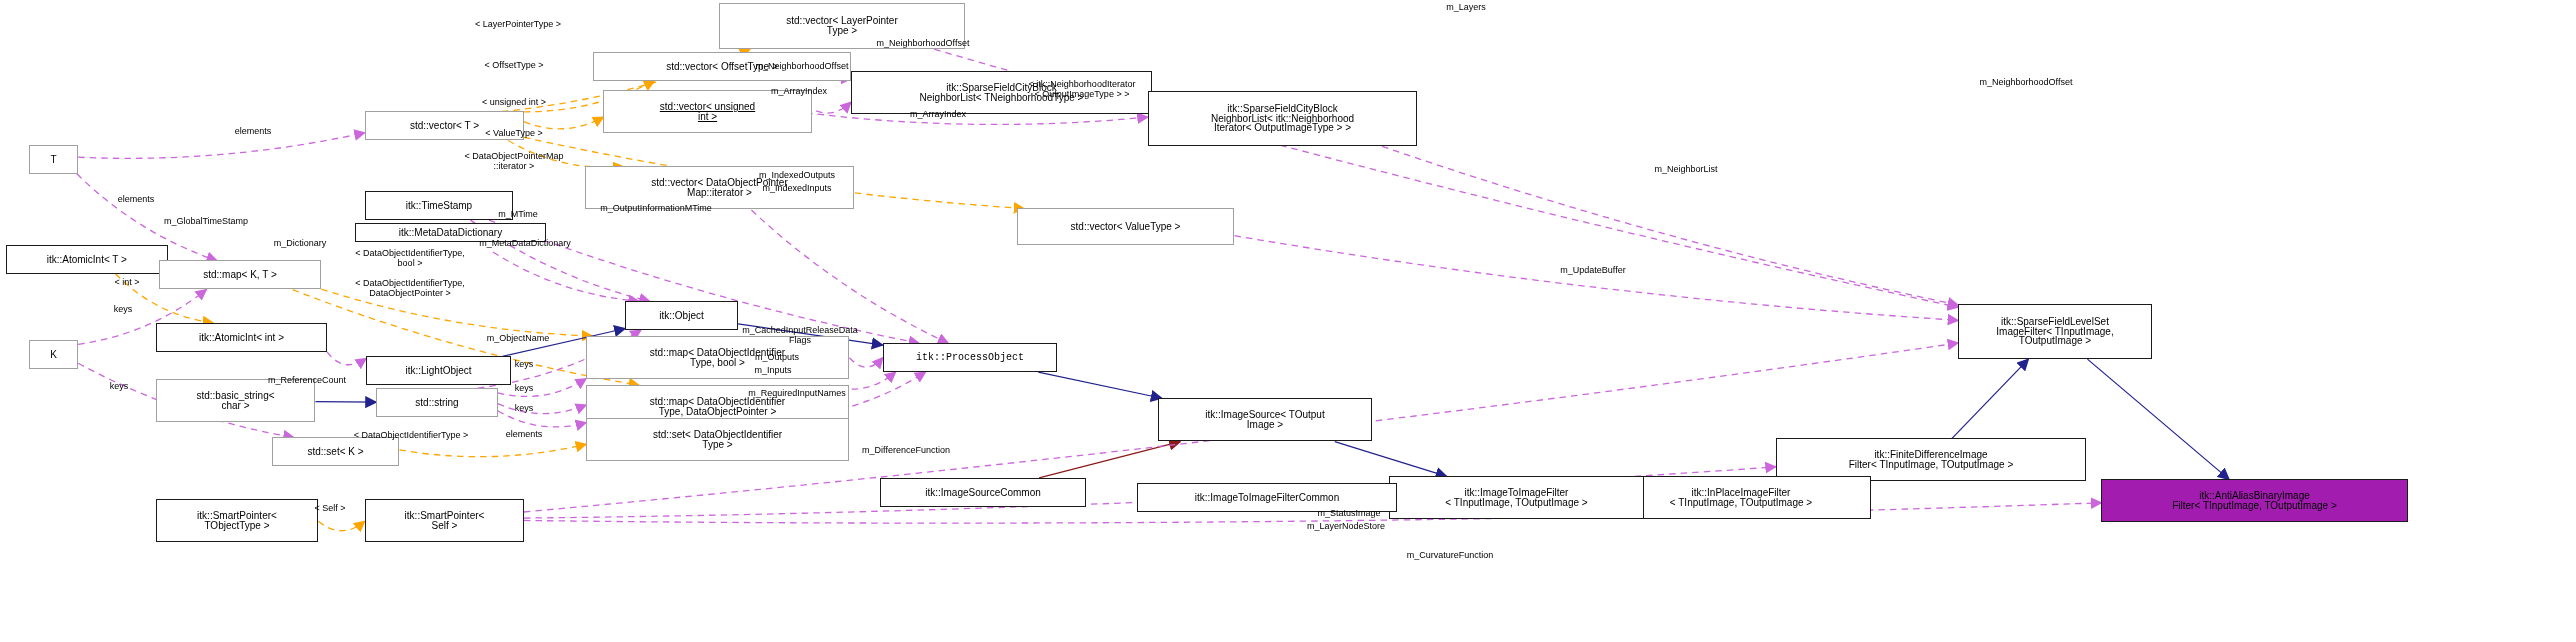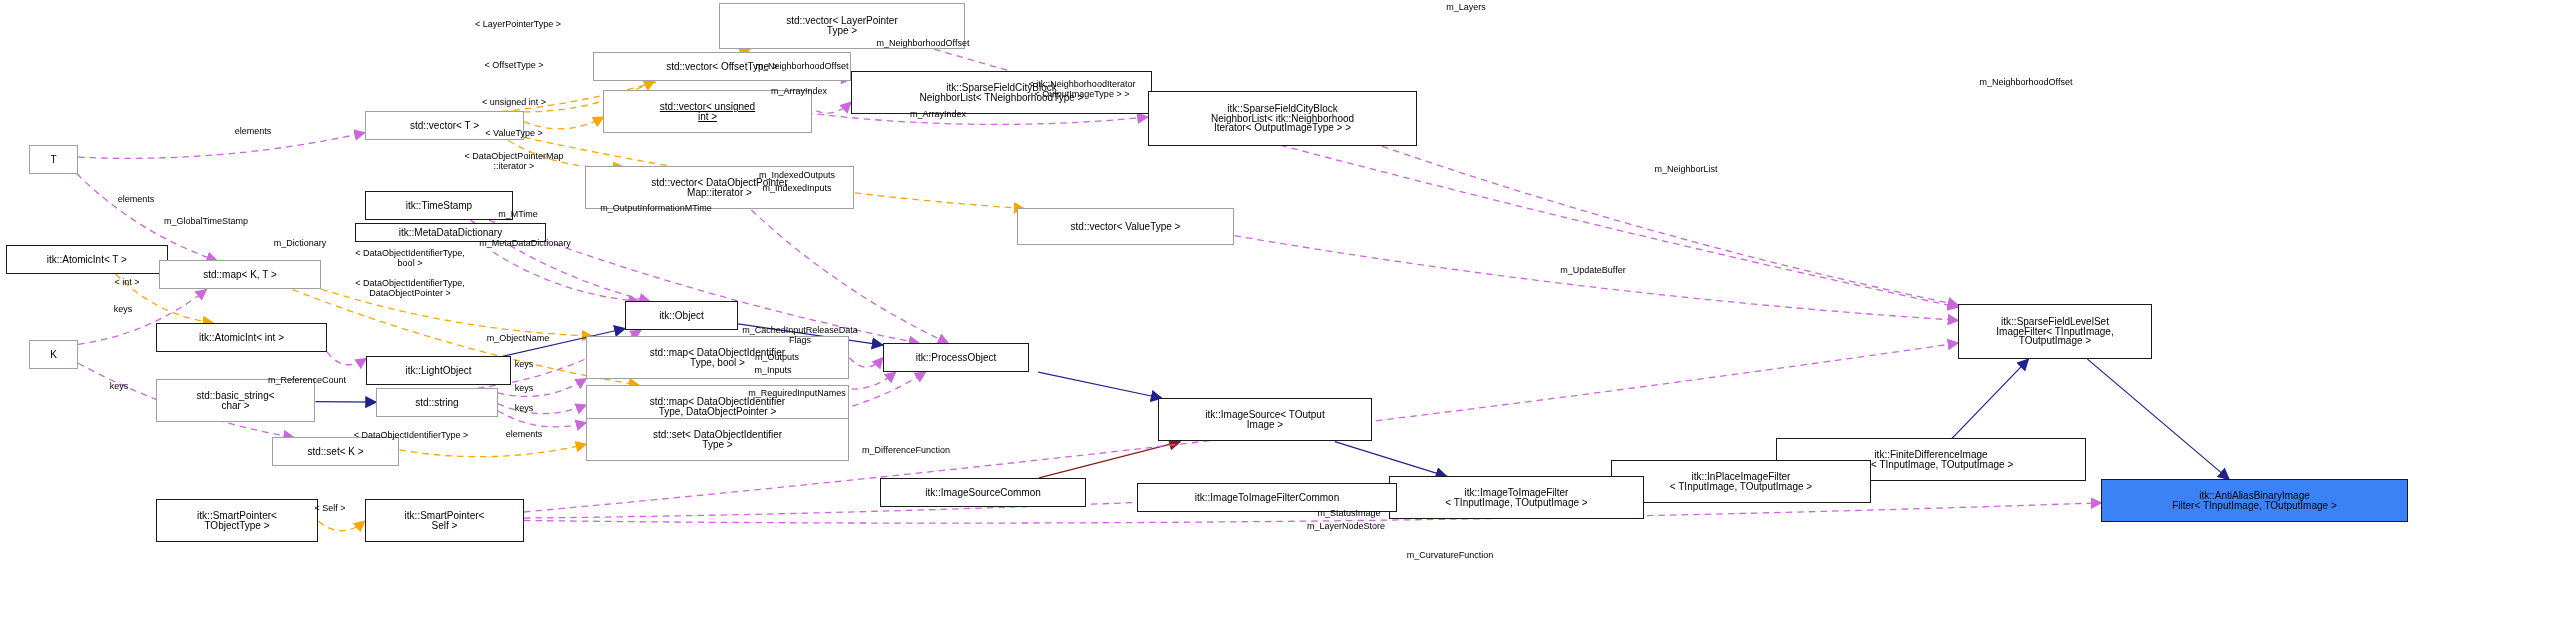--- a/index.html
+++ b/index.html
@@ -37,21 +37,21 @@
     background: #ffffff;
     border: 0.7px solid #a0a0a0;
     padding: 1.4px 2.9px;
     white-space: pre-line;
     z-index: 5;
   }
   .node.bold {
     border: 1.2px solid #1a1a1a;
   }
   .node.shaded {
-    background: #3b82f6;
+    background: #a21caf;
     border: 1.2px solid #1a1a1a;
   }
   .elabel {
     position: absolute;
     font-size: 9px;
     line-height: 9.8px;
     color: #000000;
     background: transparent;
     white-space: pre-line;
     text-align: center;
@@ -150,35 +150,35 @@
     <div class="node" style="left: 159px; top: 260px; width: 162px; height: 29px;">std::map&lt; K, T &gt;</div>
     <div class="node bold" style="left: 625px; top: 301px; width: 113px; height: 29px;">itk::Object</div>
     <div class="node bold" style="left: 1958px; top: 304px; width: 194px; height: 55px;">itk::SparseFieldLevelSet
 ImageFilter&lt; TInputImage,
 TOutputImage &gt;</div>
     <div class="node bold" style="left: 156px; top: 323px; width: 171px; height: 29px;">itk::AtomicInt&lt; int &gt;</div>
     <div class="node" style="left: 29px; top: 340px; width: 49px; height: 29px;">K</div>
     <div class="node" style="left: 586px; top: 336px; width: 263px; height: 43px;">std::map&lt; DataObjectIdentifier
 Type, bool &gt;</div>
     <div class="node bold" style="left: 366px; top: 356px; width: 145px; height: 29px;">itk::LightObject</div>
-    <div class="node bold" style="left: 883px; top: 343px; width: 146px; height: 29px;">itk::ProcessObject</div>
+    <div class="node bold" style="left: 883px; top: 343px; width: 174px; height: 29px; font-family: Liberation Mono, monospace;">itk::ProcessObject</div>
     <div class="node" style="left: 586px; top: 385px; width: 263px; height: 43px;">std::map&lt; DataObjectIdentifier
 Type, DataObjectPointer &gt;</div>
     <div class="node" style="left: 156px; top: 379px; width: 159px; height: 43px;">std::basic_string&lt;
 char &gt;</div>
     <div class="node" style="left: 376px; top: 388px; width: 122px; height: 29px;">std::string</div>
     <div class="node bold" style="left: 1158px; top: 398px; width: 214px; height: 43px;">itk::ImageSource&lt; TOutput
 Image &gt;</div>
     <div class="node" style="left: 586px; top: 418px; width: 263px; height: 43px;">std::set&lt; DataObjectIdentifier
 Type &gt;</div>
     <div class="node" style="left: 272px; top: 437px; width: 127px; height: 29px;">std::set&lt; K &gt;</div>
     <div class="node bold" style="left: 1776px; top: 438px; width: 310px; height: 43px;">itk::FiniteDifferenceImage
 Filter&lt; TInputImage, TOutputImage &gt;</div>
     <div class="node bold" style="left: 880px; top: 478px; width: 206px; height: 29px;">itk::ImageSourceCommon</div>
-    <div class="node bold" style="left: 1611px; top: 460px; width: 260px; height: 43px;">itk::InPlaceImageFilter
+    <div class="node bold" style="left: 1611px; top: 476px; width: 260px; height: 43px;">itk::InPlaceImageFilter
 &lt; TInputImage, TOutputImage &gt;</div>
     <div class="node bold" style="left: 1389px; top: 476px; width: 255px; height: 43px;">itk::ImageToImageFilter
 &lt; TInputImage, TOutputImage &gt;</div>
     <div class="node bold" style="left: 1137px; top: 483px; width: 260px; height: 29px;">itk::ImageToImageFilterCommon</div>
     <div class="node shaded" style="left: 2101px; top: 479px; width: 307px; height: 43px;">itk::AntiAliasBinaryImage
 Filter&lt; TInputImage, TOutputImage &gt;</div>
     <div class="node bold" style="left: 156px; top: 499px; width: 162px; height: 43px;">itk::SmartPointer&lt;
 TObjectType &gt;</div>
     <div class="node bold" style="left: 365px; top: 499px; width: 159px; height: 43px;">itk::SmartPointer&lt;
 Self &gt;</div>

